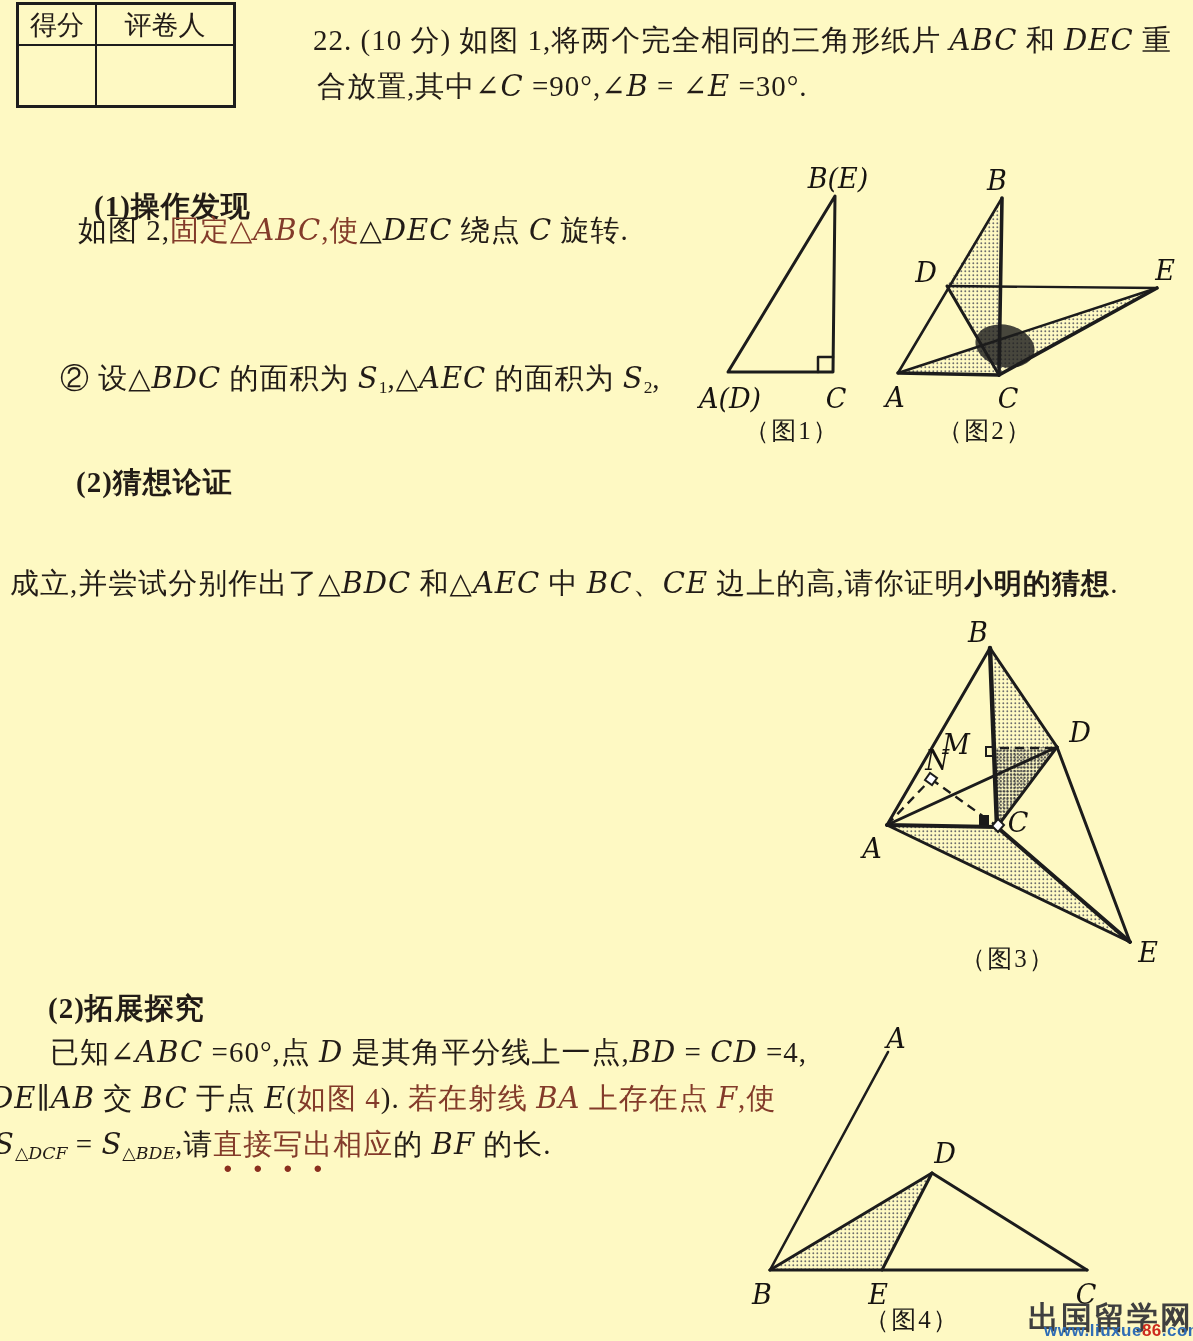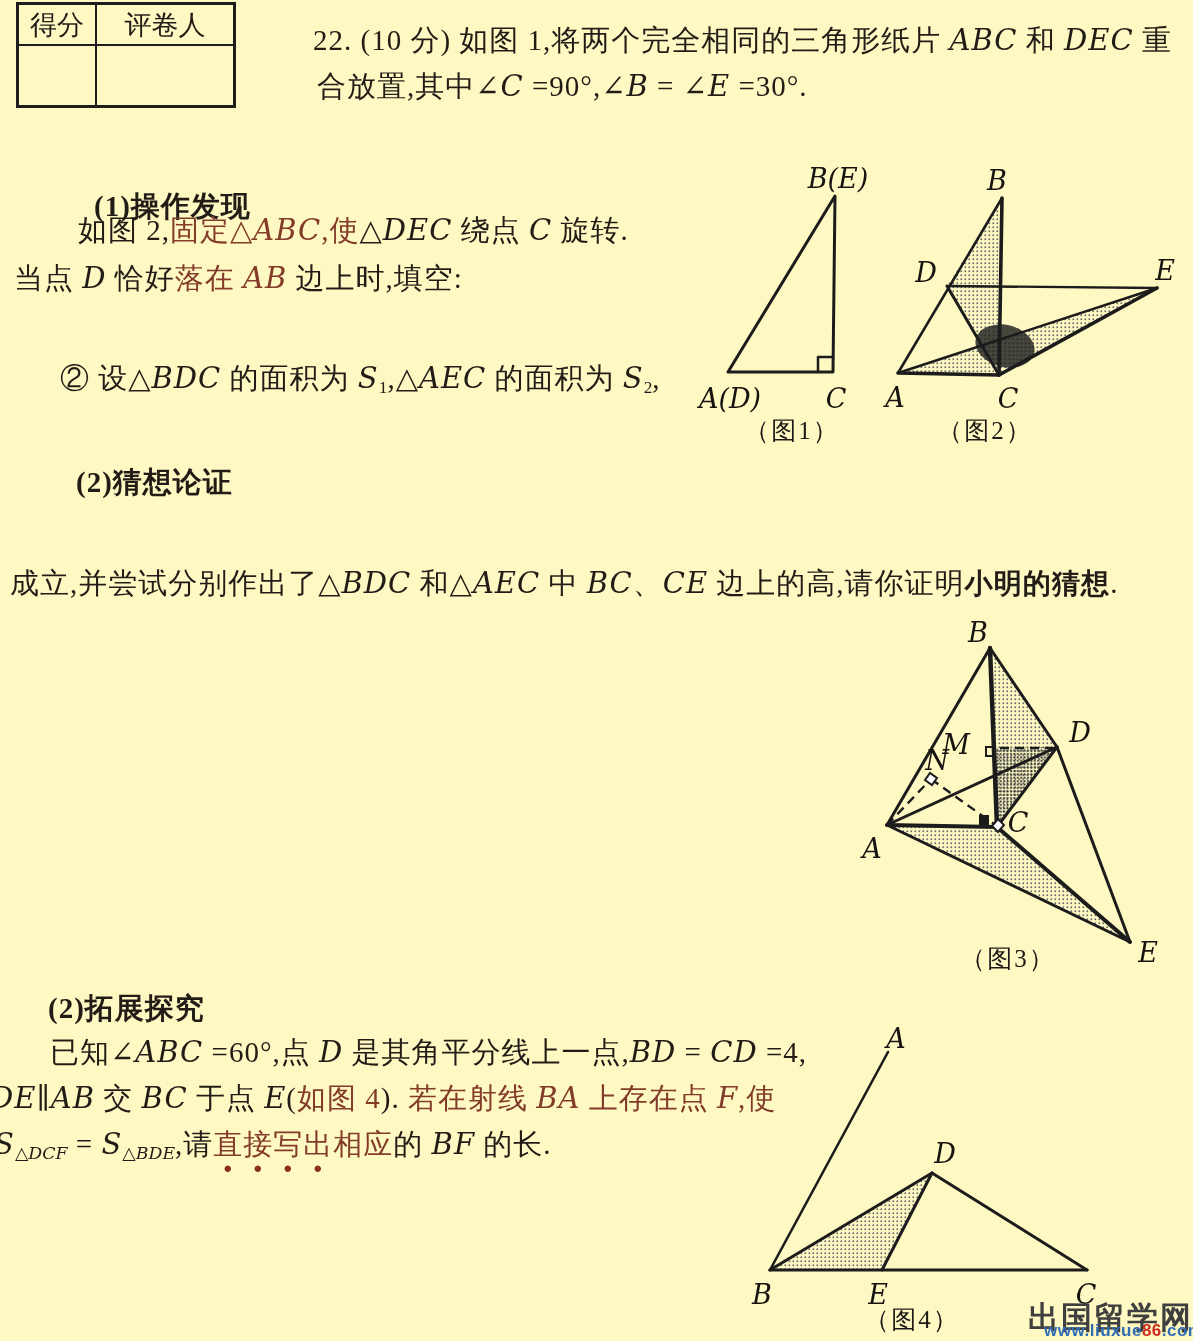--- a/index.html
+++ b/index.html
@@ -43,21 +43,20 @@
     <div class="cell">评卷人</div>
     <div class="cell"></div>
     <div class="cell"></div>
   </div>
 
   <div class="line" style="left:313px;top:14px;"><span>22. (10 分) 如图 1,将两个完全相同的三角形纸片 </span><span class="it">ABC</span><span> 和 </span><span class="it">DEC</span><span> 重</span></div>
   <div class="line" style="left:317px;top:60px;"><span>合放置,其中∠</span><span class="it">C</span><span> =90°,∠</span><span class="it">B</span><span> = ∠</span><span class="it">E</span><span> =30°.</span></div>
 
   <div class="line heading" style="left:94px;top:152px;margin-top:28px;">(1)操作发现</div>
   <div class="line" style="left:78px;top:204px;"><span>如图 2,</span><span class="red">固定△</span><span class="it red">ABC</span><span class="red">,使</span><span>△</span><span class="it">DEC</span><span> 绕点 </span><span class="it">C</span><span> 旋转.</span></div>
-  <div class="line" style="left:14px;top:252px;"><span>当点 </span><span class="it">D</span><span> 恰好</span><span class="red">落在 </span><span class="it red">AB</span><span> 边上时,填空:</span></div>
   <div class="line" style="left:60px;top:352px;"><span>② 设△</span><span class="it">BDC</span><span> 的面积为 </span><span class="it">S</span><span class="sb">1</span><span>,△</span><span class="it">AEC</span><span> 的面积为 </span><span class="it">S</span><span class="sb">2</span><span>,</span></div>
 
   <svg style="left:690px;top:150px;" width="200" height="300" viewBox="0 0 200 300">
     <path class="edge" d="M38 222 L145 46 L143 222 Z" stroke-width="3"></path>
     <path class="edge" d="M128 222 L128 207 L143 207" stroke-width="2.5"></path>
     <text class="flab" x="148" y="38">B(E)</text>
     <text class="flab" x="40" y="258">A(D)</text>
     <text class="flab" x="146" y="258">C</text>
     <text class="fcap" x="102" y="289">（图1）</text>
   </svg>

